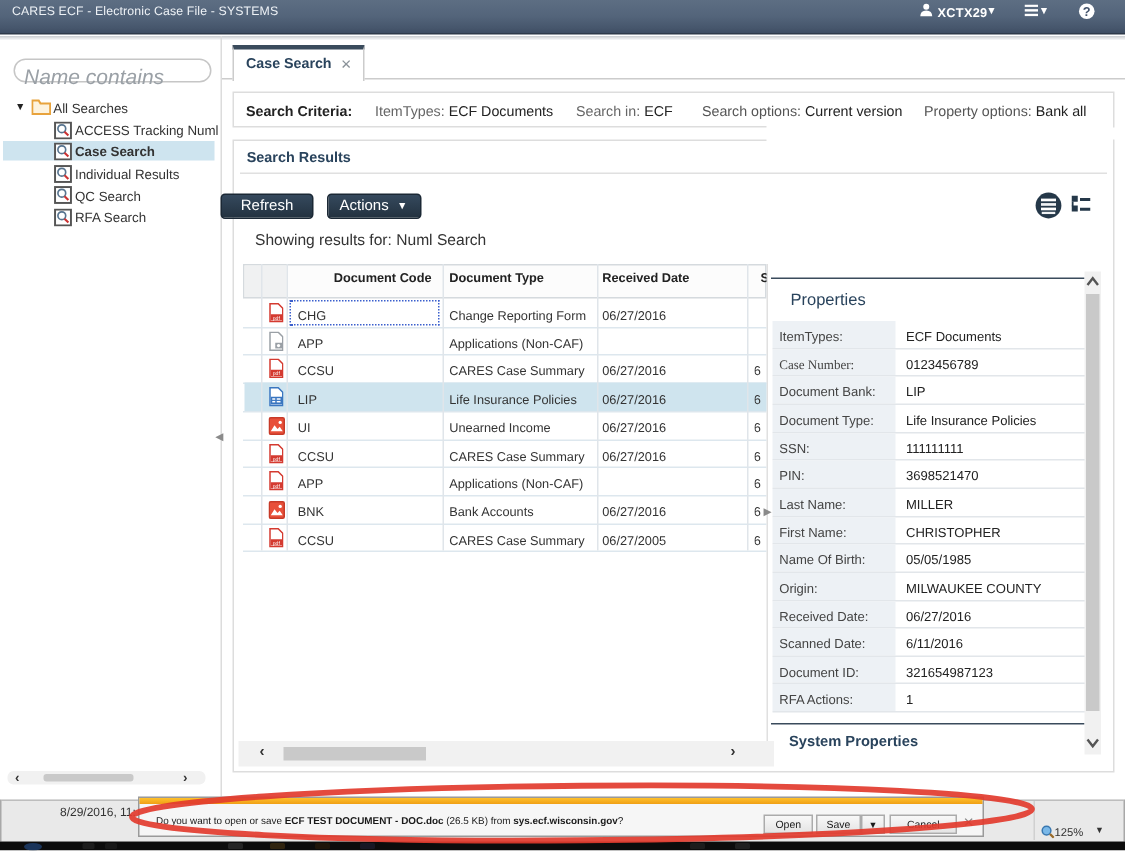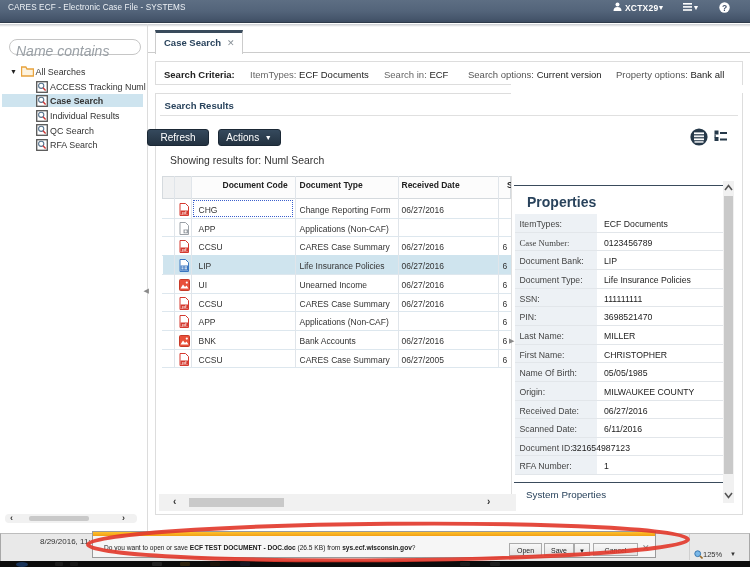--- a/index.html
+++ b/index.html
@@ -289,21 +289,21 @@
     <div class="vline" style="left:397.5px; top:176px; height:191.3px;"></div>
     <div class="vline" style="left:497.5px; top:176px; height:191.3px;"></div>
   </div>
 
 <div class="sbar" style="left:159px; top:494px; width:357px; height:17px;"></div>
 <div class="arr" style="left:173px; top:496px; font-size:10px;">‹</div>
 <div class="sthumb" style="left:189px; top:498px; width:95px; height:9px;"></div>
 <div class="arr" style="left:487px; top:496px; font-size:10px;">›</div>
 
 <div class="abs" style="left:514px; top:185px; width:209px; height:1px; background:#3a4b5c;"></div>
-<div class="abs navy" style="left:527px; top:193.5px; font-size:14px; font-weight:bold;">Properties</div>
+<div class="abs navy" style="left:527px; top:193.5px; font-size:11px; font-weight:normal;">Properties</div>
 <div id="prows">
     <div class="plabel" style="top:214.0px; left:514.5px;">ItemTypes:</div>
     <div class="pval" style="left:604px; top:214.0px;">ECF Documents</div>
     <div class="prow-line" style="left:514.5px; top:231.7px;"></div>
     <div class="plabel" style="top:232.7px; left:514.5px;font-family:Liberation Serif, serif;">Case Number:</div>
     <div class="pval" style="left:604px; top:232.7px;">0123456789</div>
     <div class="prow-line" style="left:514.5px; top:250.3px;"></div>
     <div class="plabel" style="top:251.3px; left:514.5px;">Document Bank:</div>
     <div class="pval" style="left:604px; top:251.3px;">LIP</div>
     <div class="prow-line" style="left:514.5px; top:268.9px;"></div>
@@ -328,28 +328,28 @@
     <div class="plabel" style="top:381.9px; left:514.5px;">Origin:</div>
     <div class="pval" style="left:604px; top:381.9px;">MILWAUKEE COUNTY</div>
     <div class="prow-line" style="left:514.5px; top:399.5px;"></div>
     <div class="plabel" style="top:400.5px; left:514.5px;">Received Date:</div>
     <div class="pval" style="left:604px; top:400.5px;">06/27/2016</div>
     <div class="prow-line" style="left:514.5px; top:418.1px;"></div>
     <div class="plabel" style="top:419.1px; left:514.5px;">Scanned Date:</div>
     <div class="pval" style="left:604px; top:419.1px;">6/11/2016</div>
     <div class="prow-line" style="left:514.5px; top:436.8px;"></div>
     <div class="plabel" style="top:437.8px; left:514.5px;">Document ID:</div>
-    <div class="pval" style="left:572px; top:437.8px;">321654987123</div>
+    <div class="pval" style="left:604px; top:437.8px;">321654987123</div>
     <div class="prow-line" style="left:514.5px; top:455.4px;"></div>
-    <div class="plabel" style="top:456.4px; left:514.5px;">RFA Number:</div>
+    <div class="plabel" style="top:456.4px; left:514.5px;">RFA Actions:</div>
     <div class="pval" style="left:604px; top:456.4px;">1</div>
     <div class="prow-line" style="left:514.5px; top:474.1px;"></div>
   </div>
 <div class="abs" style="left:514px; top:482px; width:209px; height:1px; background:#3a4b5c;"></div>
-<div class="abs navy" style="left:526px; top:489px; font-size:9.8px; font-weight:normal;">System Properties</div>
+<div class="abs navy" style="left:526px; top:489px; font-size:9.8px; font-weight:bold;">System Properties</div>
 <div class="abs" style="left:509px; top:337px; font-size:7px; color:#8a8a8a;">▶</div>
 
 <div class="sbar" style="left:723px; top:181px; width:11px; height:322px;"></div>
 <svg class="abs" style="left:724px; top:184px;" width="9" height="8" viewBox="0 0 9 8">
     <path d="M1 6 L4.5 1.5 L8 6" fill="none" stroke="#555" stroke-width="1.6"></path>
   </svg>
 <div class="sthumb" style="left:724px; top:196px; width:9px; height:278px;"></div>
 <svg class="abs" style="left:724px; top:491px;" width="9" height="8" viewBox="0 0 9 8">
     <path d="M1 2 L4.5 6.5 L8 2" fill="none" stroke="#555" stroke-width="1.6"></path>
   </svg>

